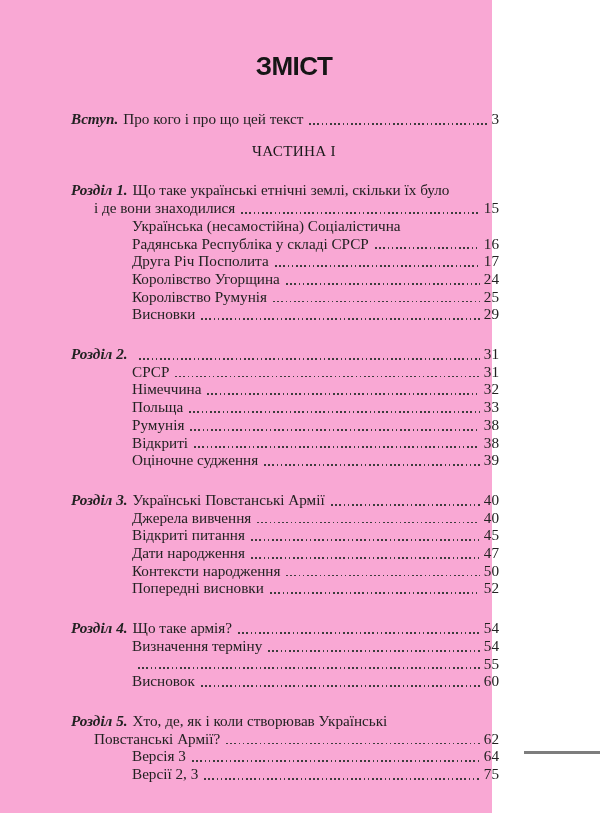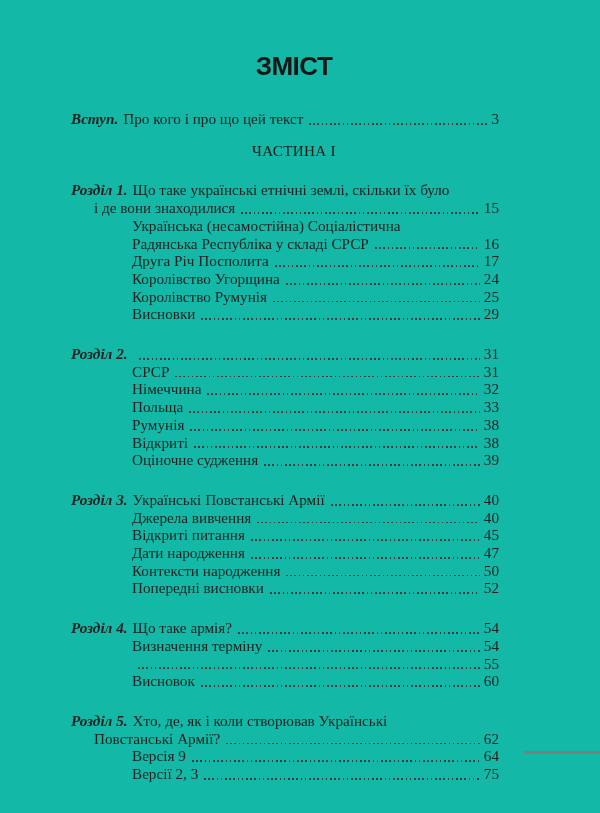--- a/index.html
+++ b/index.html
@@ -5,23 +5,23 @@
   html, body {
     margin: 0;
     padding: 0;
     width: 600px;
     height: 813px;
     background: #ffffff;
     overflow: hidden;
   }
   .page {
     position: relative;
-    width: 600px;
+    width: 492px;
     height: 813px;
-    background: #14b8a6;
+    background: #f9a8d4;
     color: #1f1f1f;
     font-family: "Liberation Serif", serif;
   }
   .page-title {
     position: absolute;
     top: 53px;
     left: 0;
     width: 588px;
     margin: 0;
     text-align: center;
@@ -224,21 +224,21 @@
       <div class="row chapter">
         <span class="prefix">Розділ 5.</span>
         <span class="entry-text">Хто, де, як і коли створював Українські</span>
       </div>
       <div class="row chapter-cont">
         <span class="entry-text">Повстанські Армії?</span>
         <span class="leader"></span>
         <span class="pagenum">62</span>
       </div>
       <div class="row sub">
-        <span class="entry-text">Версія 9</span>
+        <span class="entry-text">Версія 3</span>
         <span class="leader"></span>
         <span class="pagenum">64</span>
       </div>
       <div class="row sub">
         <span class="entry-text">Версії 2, 3</span>
         <span class="leader"></span>
         <span class="pagenum">75</span>
       </div>
     </div>
   <div class="corner-rule"></div>

